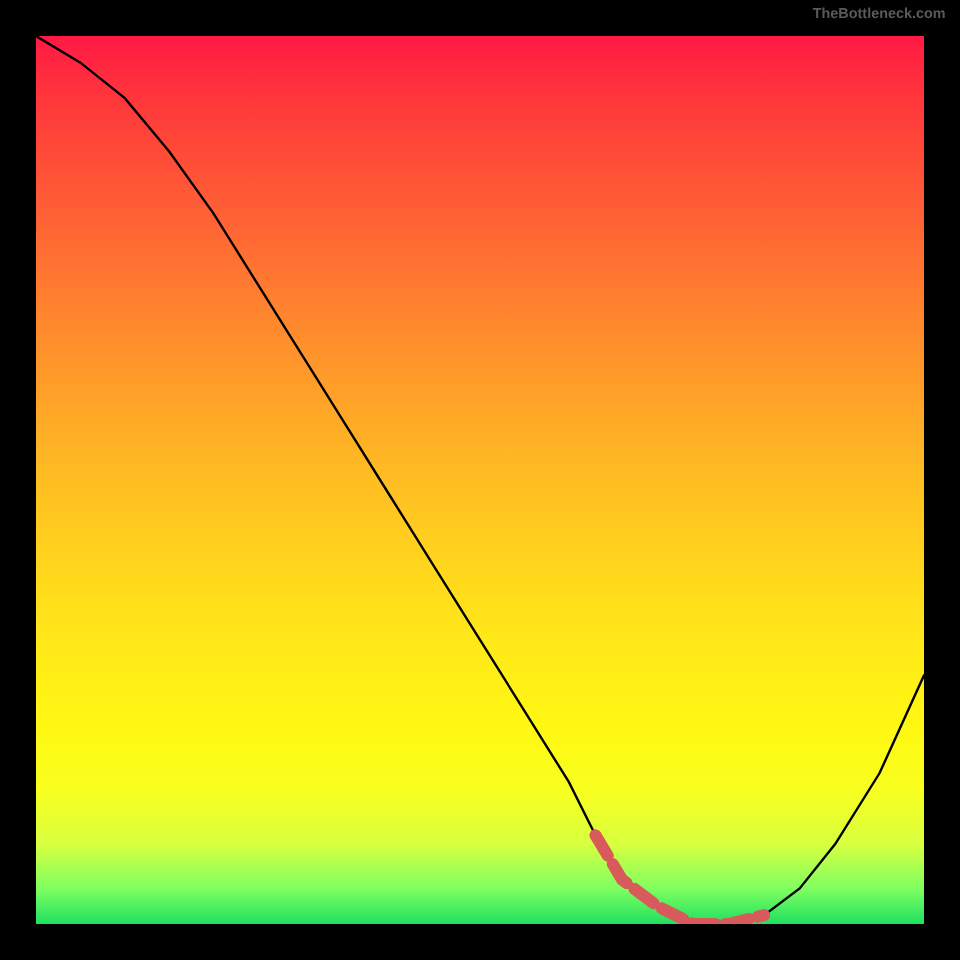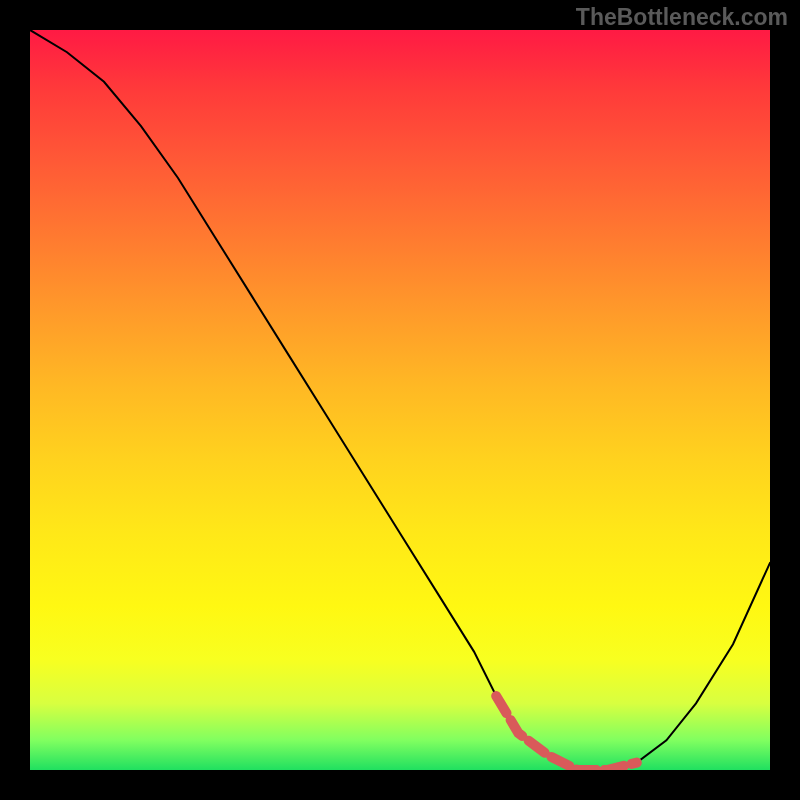--- a/index.html
+++ b/index.html
@@ -9,21 +9,21 @@
     height: 800px;
     background: #000;
     position: relative;
     font-family: Arial, sans-serif;
   }
   .watermark {
     position: absolute;
     top: 4px;
     right: 12px;
     color: #5a5a5a;
-    font-size: 23px;
+    font-size: 12px;
     font-weight: bold;
     z-index: 10;
   }
   .plot-area {
     position: absolute;
     left: 30px;
     top: 30px;
     width: 740px;
     height: 740px;
   }

